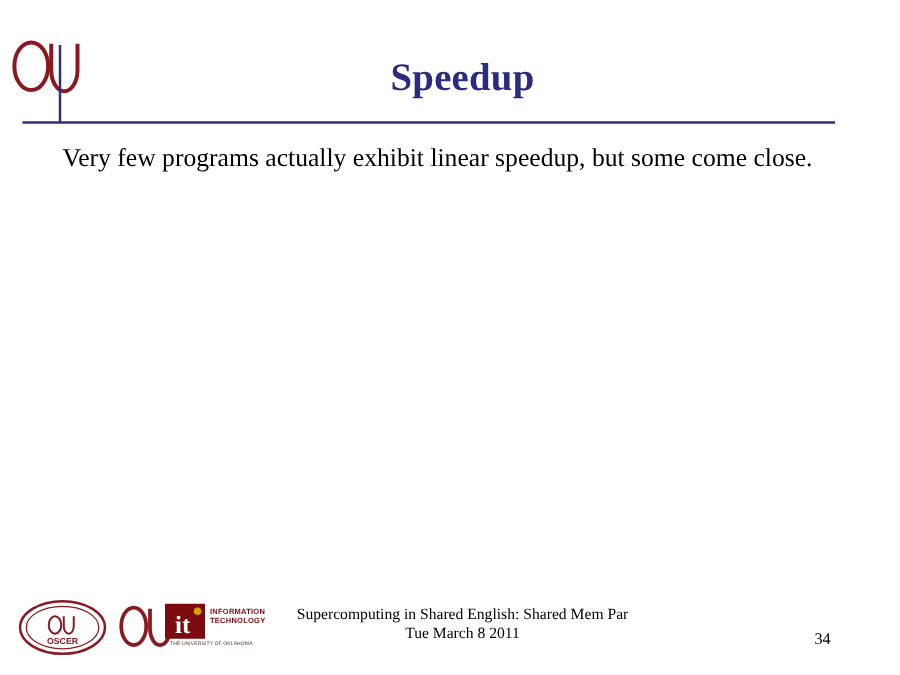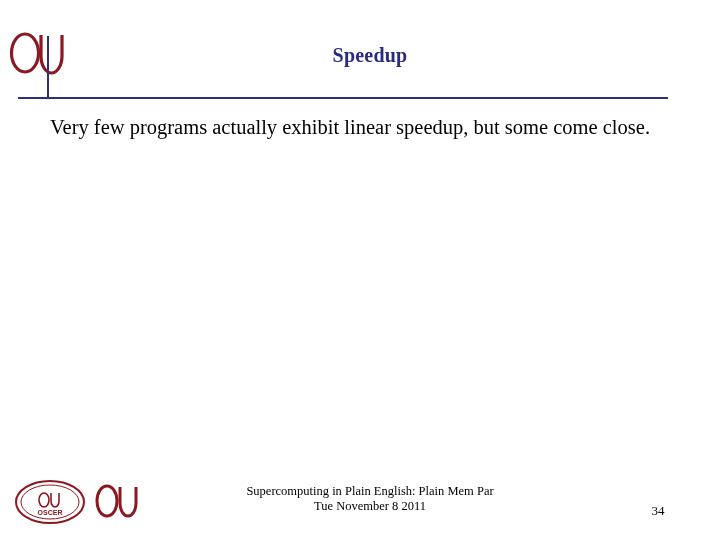--- a/index.html
+++ b/index.html
@@ -48,21 +48,21 @@
   }
 
   
   .title {
     position: absolute;
     left: 80px;
     top: 44px;
     width: 580px;
     text-align: center;
     font-family: "Liberation Serif", serif;
-    font-size: 20px;
+    font-size: 31px;
     font-weight: bold;
     color: #2b2b7f;
     letter-spacing: 0.2px;
   }
 
   
   .body-block {
     position: absolute;
     left: 50px;
     top: 113px;
@@ -203,22 +203,34 @@
 
     <div class="ou-small-logo">
       <svg width="46" height="38" viewBox="0 0 46 38" xmlns="http://www.w3.org/2000/svg">
         <g fill="none" stroke="#8a1a22" stroke-width="3">
           <ellipse cx="13" cy="18" rx="10" ry="15"></ellipse>
           <path d="M26 4 L26 20 A8 13 0 0 0 42 20 L42 4"></path>
         </g>
       </svg>
     </div>
 
+    <div class="it-logo">
+      <svg width="96" height="44" viewBox="0 0 96 44" xmlns="http://www.w3.org/2000/svg">
+        <rect x="0" y="2" width="32" height="28" fill="#7c0b10"></rect>
+        <text x="8" y="25" font-family="Liberation Serif, serif" font-size="20" font-weight="bold" fill="#ffffff">it</text>
+        <circle cx="26" cy="8" r="3" fill="#d8a200"></circle>
+      </svg>
+      <div class="it-text-main">
+        <span>INFORMATION</span><br>
+        <span>TECHNOLOGY</span>
+      </div>
+      <div class="it-text-sub">THE UNIVERSITY OF OKLAHOMA</div>
+    </div>
   </div>
 
   <div class="footer-text">
-    <div>Supercomputing in Plain English: Plain Mem Par</div>
-    <div>Tue November 8 2011</div>
+    <div>Supercomputing in Shared English: Shared Mem Par</div>
+    <div>Tue March 8 2011</div>
   </div>
 
   <div class="slide-number">34</div>
 
 </div>
 
 </body></html>

